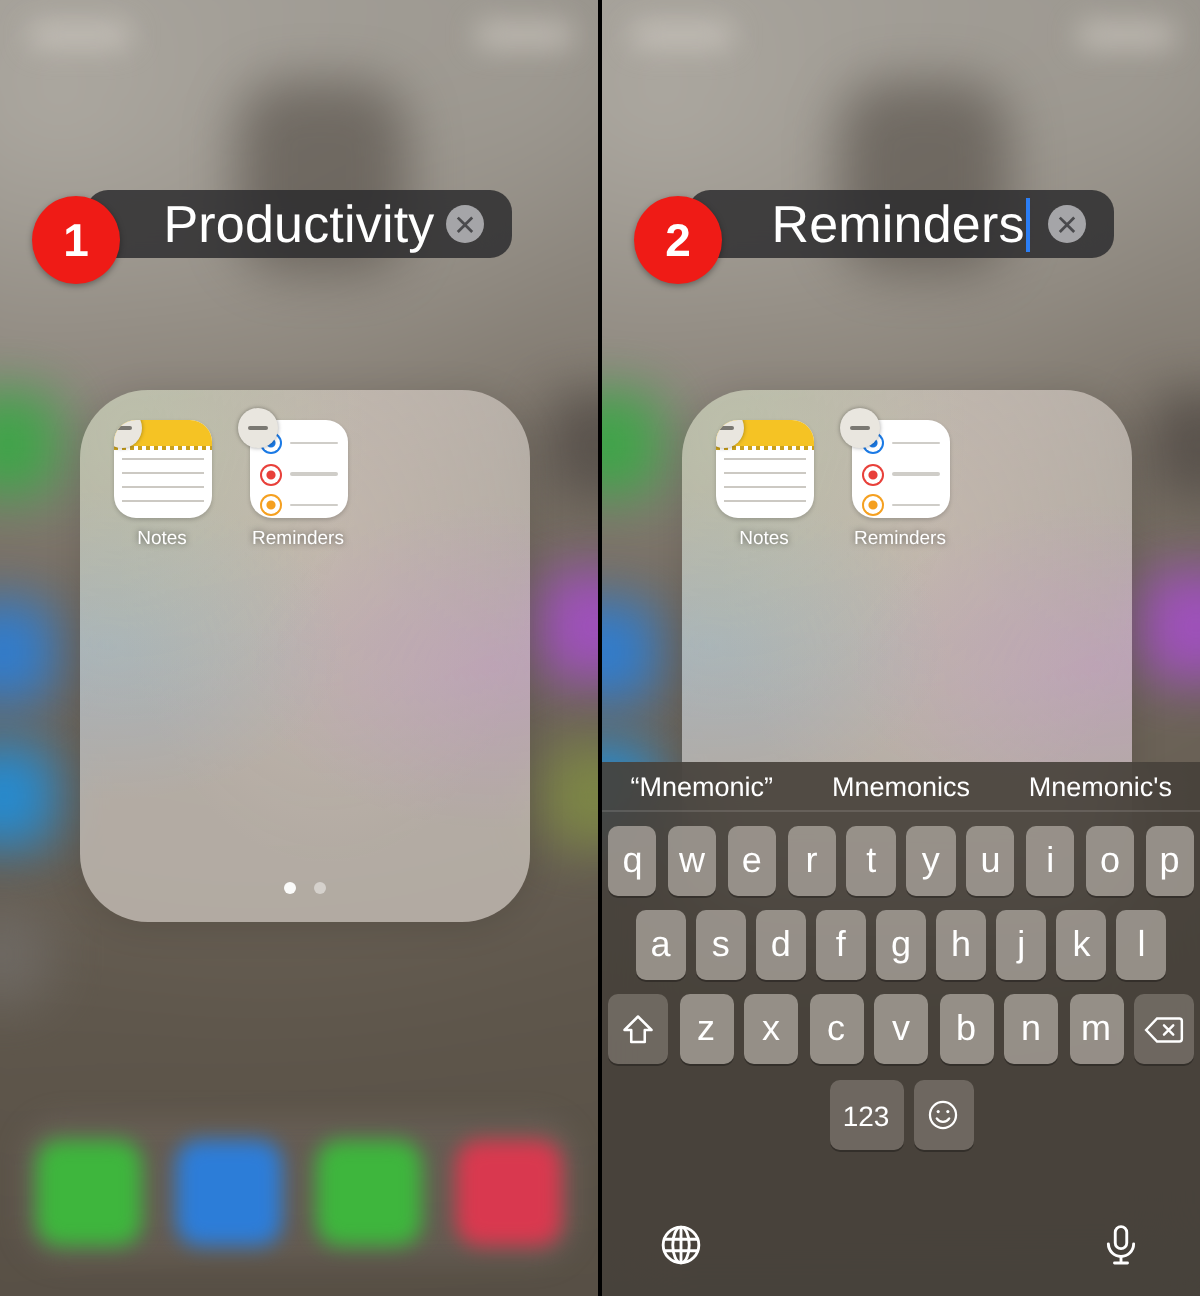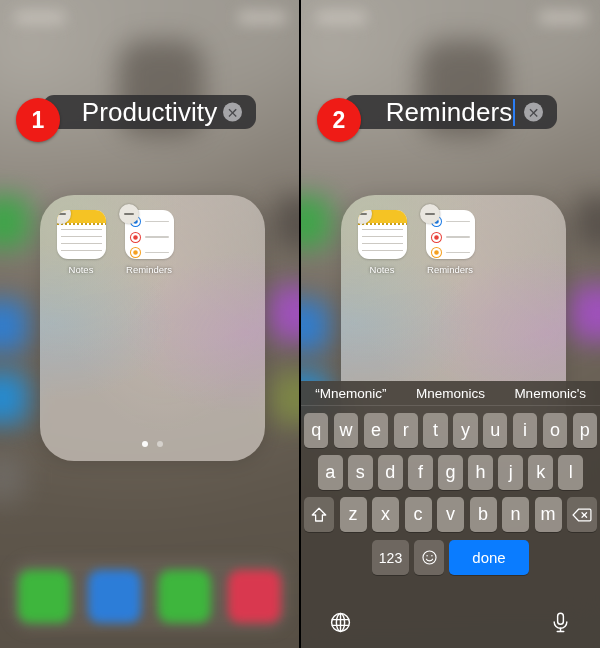--- a/index.html
+++ b/index.html
@@ -338,21 +338,20 @@
       <div class="krow r4">
         <div class="key num">123</div>
         <div class="key emoji">
           <svg viewBox="0 0 24 24" width="17" height="17" fill="none" stroke="#fff" stroke-width="1.6">
             <circle cx="12" cy="12" r="9.2"></circle>
             <circle cx="8.6" cy="9.6" r="1.1" fill="#fff" stroke="none"></circle>
             <circle cx="15.4" cy="9.6" r="1.1" fill="#fff" stroke="none"></circle>
             <path d="M7.6 14.4 A5.2 5.2 0 0 0 16.4 14.4" stroke-linecap="round"></path>
           </svg>
         </div>
-        <div class="key done">done</div>
       </div>
 
       <div class="kbar">
         <div>
           <svg viewBox="0 0 24 24" width="23" height="23" fill="none" stroke="#fff" stroke-width="1.5">
             <circle cx="12" cy="12" r="9.3"></circle>
             <ellipse cx="12" cy="12" rx="4.3" ry="9.3"></ellipse>
             <path d="M2.9 9 H21.1 M2.9 15 H21.1 M12 2.7 V21.3"></path>
           </svg>
         </div>

